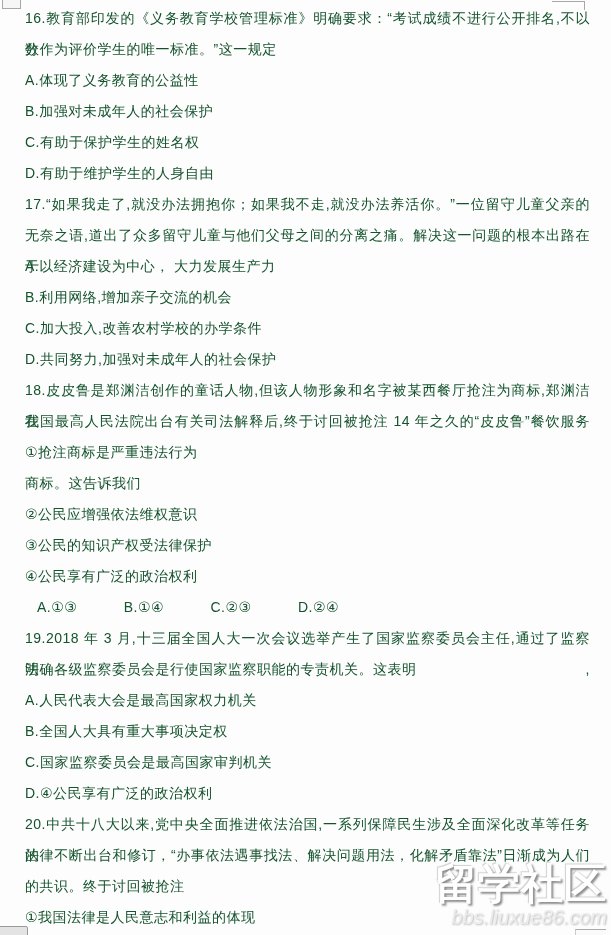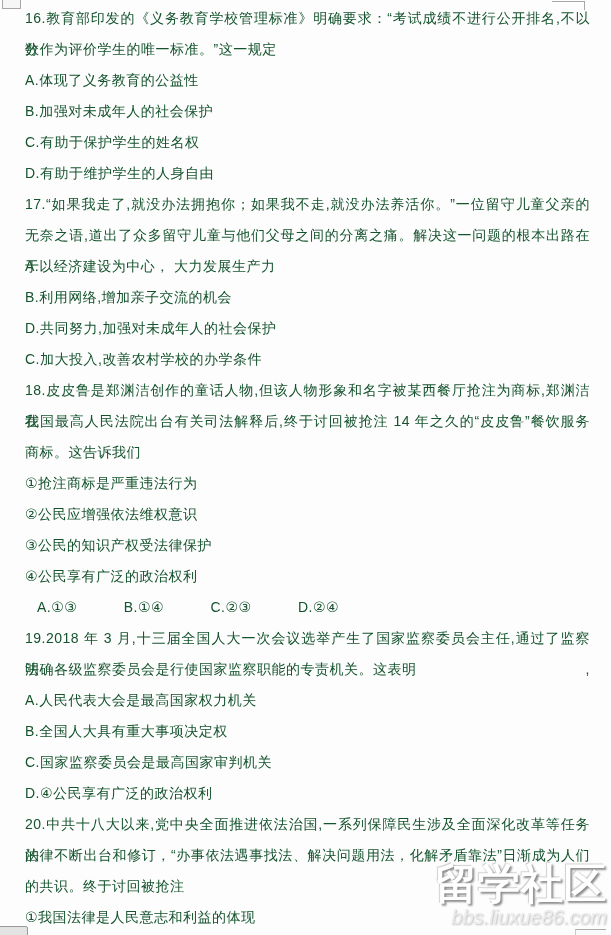--- a/index.html
+++ b/index.html
@@ -95,29 +95,29 @@
       <div class="line">B.加强对未成年人的社会保护</div>
       <div class="line">C.有助于保护学生的姓名权</div>
       <div class="line">D.有助于维护学生的人身自由</div>
     </section>
 
     <section>
       <div class="line full">17.“如果我走了,就没办法拥抱你；如果我不走,就没办法养活你。”一位留守儿童父亲的</div>
       <div class="line full">无奈之语,道出了众多留守儿童与他们父母之间的分离之痛。解决这一问题的根本出路在于</div>
       <div class="line">A.以经济建设为中心， 大力发展生产力</div>
       <div class="line">B.利用网络,增加亲子交流的机会</div>
+      <div class="line">C.加大投入,改善农村学校的办学条件</div>
       <div class="line">D.共同努力,加强对未成年人的社会保护</div>
-      <div class="line">C.加大投入,改善农村学校的办学条件</div>
     </section>
 
     <section>
       <div class="line full">18.皮皮鲁是郑渊洁创作的童话人物,但该人物形象和名字被某西餐厅抢注为商标,郑渊洁在</div>
       <div class="line full">我国最高人民法院出台有关司法解释后,终于讨回被抢注 14 年之久的“皮皮鲁”餐饮服务</div>
+      <div class="line">①抢注商标是严重违法行为</div>
       <div class="line">商标。这告诉我们</div>
-      <div class="line">①抢注商标是严重违法行为</div>
       <div class="line">②公民应增强依法维权意识</div>
       <div class="line">③公民的知识产权受法律保护</div>
       <div class="line">④公民享有广泛的政治权利</div>
       <div class="line">
         <span class="choice">A.①③</span>
         <span class="choice">B.①④</span>
         <span class="choice">C.②③</span>
         <span class="choice">D.②④</span>
       </div>
     </section>

